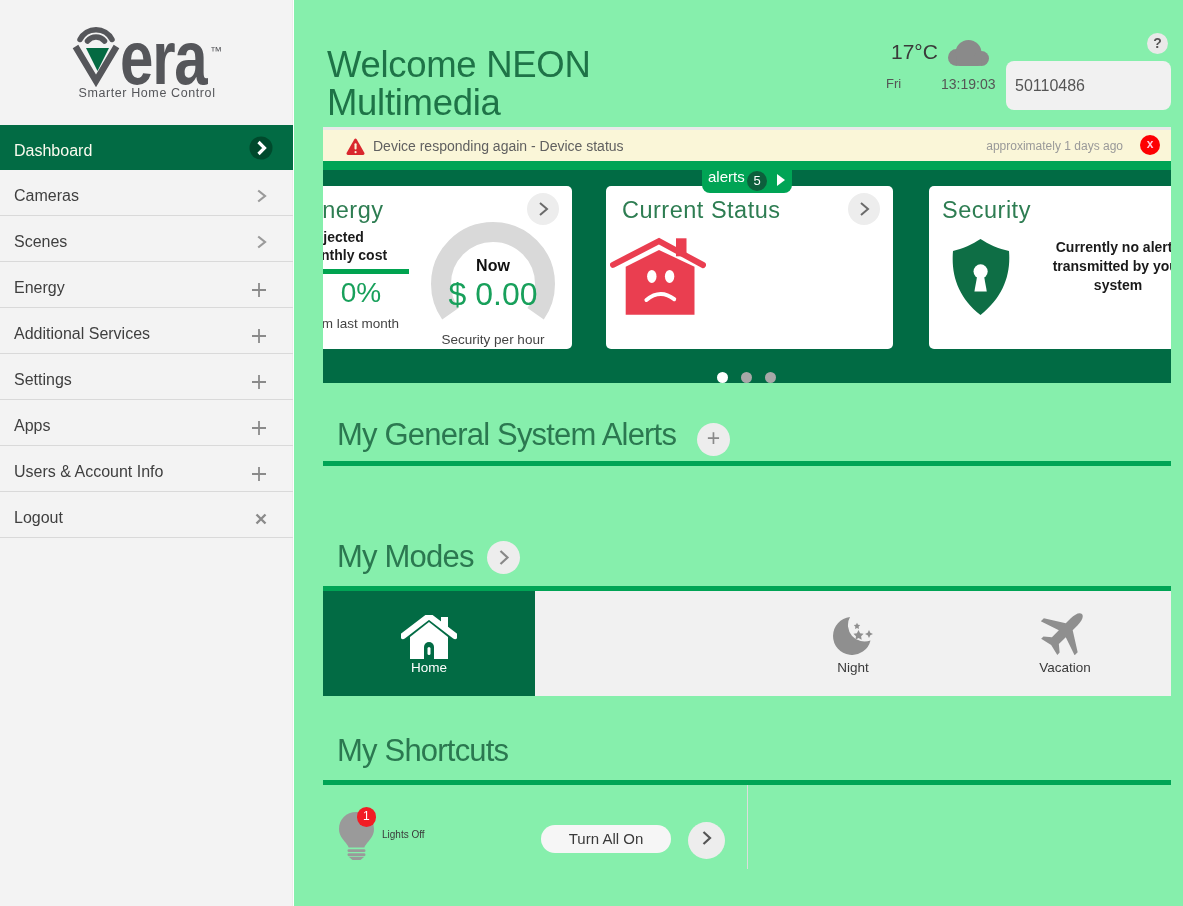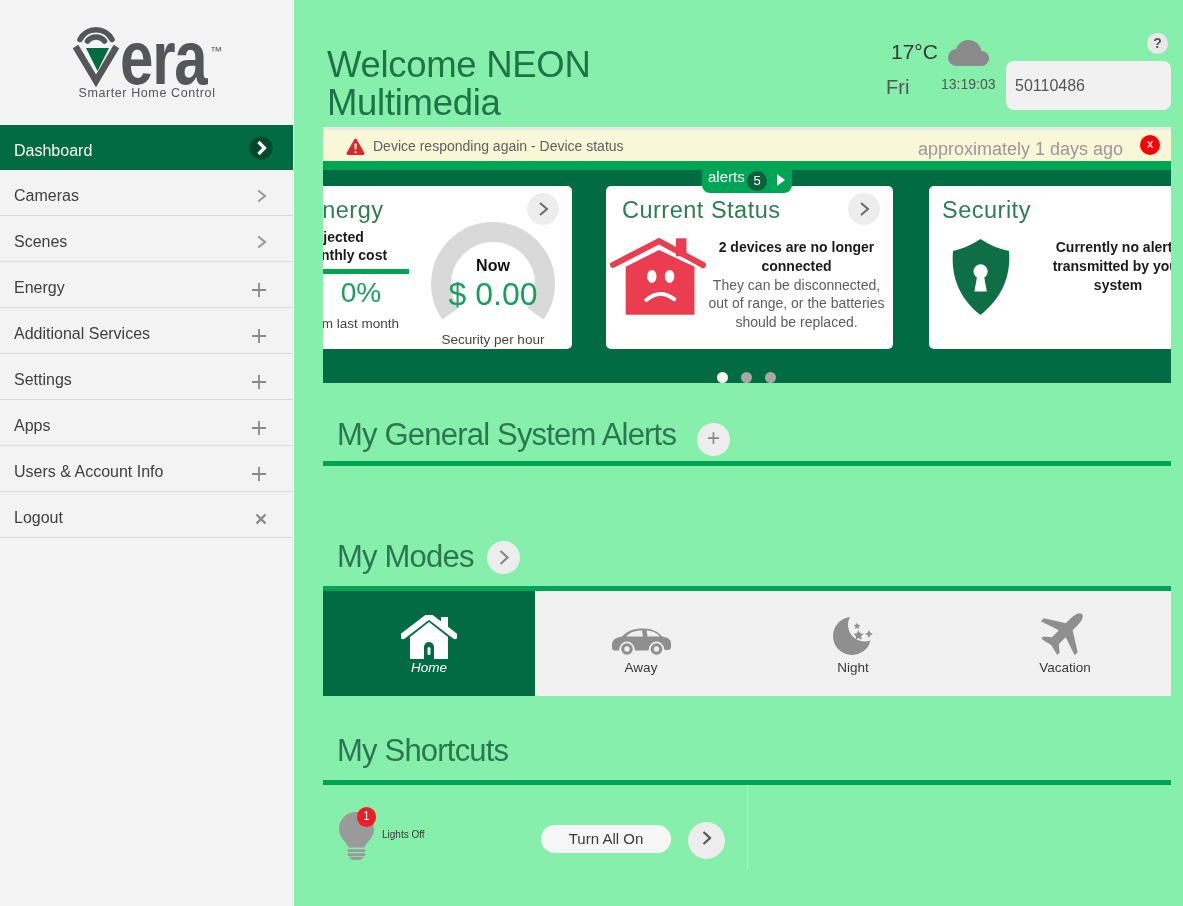--- a/index.html
+++ b/index.html
@@ -8,29 +8,29 @@
 #logo { position:absolute; left:0; top:0; width:293px; height:125px; }
 #menu { position:absolute; top:125px; width:293px; }
 .mi { position:relative; height:46px; line-height:52px; padding-left:14px; font-size:16px; color:#3f3f3f; border-bottom:1px solid #d9d9d9; }
 .mi .ic { position:absolute; right:26px; top:19px; line-height:0; }
 .mi.active { background:#026b44; color:#fbfbef; height:45px; line-height:51px; border-bottom:none; }
 #main { position:absolute; left:294px; top:0; width:986px; height:906px; background:#86efac; }
 
 #h1 { position:absolute; left:33px; top:46px; width:320px; font-size:36.5px; line-height:37.5px; color:#1e7347; font-weight:400; letter-spacing:-0.3px; }
 #temp { position:absolute; left:597px; top:40px; font-size:21px; color:#3a3a3a; }
 #cloud { position:absolute; left:652px; top:39px; }
-#fri { position:absolute; left:592px; top:76px; font-size:20px; color:#555; }
+#fri { position:absolute; left:592px; top:76px; font-size:13px; color:#555; }
 #clock { position:absolute; left:647px; top:76px; font-size:14px; color:#555; }
 #serial { position:absolute; left:712px; top:61px; width:165px; height:49px; background:#f1f1f1; border-radius:8px; font-size:16px; color:#555; line-height:50px; padding-left:9px; }
 #help { position:absolute; left:853px; top:33px; width:21px; height:21px; border-radius:50%; background:#e9e9e9; color:#555; font-size:14px; font-weight:bold; text-align:center; line-height:21px; }
 
 #alertbar { position:absolute; left:29px; top:127px; width:848px; height:34px; background:#faf6d8; border-top:3px solid #e9e9e9; }
 #alertbar .tri { position:absolute; left:23px; top:8px; }
 #alertbar .msg { position:absolute; left:50px; top:8px; font-size:14px; color:#606060; }
-#alertbar .ago { position:absolute; right:48px; top:9px; font-size:18px; color:#999; }
+#alertbar .ago { position:absolute; right:48px; top:9px; font-size:12px; color:#999; }
 #alertbar .xc { position:absolute; right:11px; top:5px; width:20px; height:20px; border-radius:50%; background:#fd0002; color:#ffc9dc; font-size:12px; font-weight:bold; text-align:center; line-height:19px; }
 
 #strip { position:absolute; left:29px; top:161px; width:848px; height:9px; background:#00a455; }
 #panel { position:absolute; left:29px; top:170px; width:848px; height:213px; background:#016b44; overflow:hidden; }
 #badge { position:absolute; left:408px; top:161px; width:90px; height:32px; background:#00a455; border-radius:0 0 8px 8px; color:#fff; font-size:15px; }
 #badge .bt { position:absolute; left:6px; top:7px; }
 #badge .bc { position:absolute; left:45px; top:9.5px; width:20px; height:20px; background:#0d5f3c; border-radius:50%; font-size:13px; text-align:center; line-height:20px; }
 #badge .ba { position:absolute; left:75px; top:13px; width:0; height:0; border-left:8.5px solid #fff; border-top:6.2px solid transparent; border-bottom:6.2px solid transparent; }
 .card { position:absolute; top:16px; width:287px; height:163px; background:#fff; border-radius:5px; }
 .card .title { position:absolute; top:11px; font-size:23.5px; color:#2e7d52; font-weight:400; letter-spacing:0.5px; }
@@ -62,21 +62,21 @@
 .c3shield { position:absolute; left:23px; top:53px; }
 .c3text { position:absolute; left:103px; top:52px; width:172px; text-align:center; font-size:14px; line-height:18.8px; font-weight:bold; color:#1a1a1a; }
 
 .sect-title { position:absolute; left:43px; font-size:31px; color:#2b7850; font-weight:400; letter-spacing:-0.8px; }
 .circbtn { position:absolute; width:33px; height:33px; border-radius:50%; background:#ededed; text-align:center; color:#8a8a8a; }
 .uline { position:absolute; left:29px; width:848px; height:5px; background:#00a455; }
 
 #modes { position:absolute; left:29px; top:586px; width:848px; height:110px; border-top:5px solid #00a455; background:#f1f1f1; }
 .tab { position:absolute; top:0; width:212px; height:105px; text-align:center; }
 .tab .lbl { position:absolute; top:69px; width:100%; font-size:13.5px; color:#3a3a3a; }
-#tabHome { left:0; background:#026b44;font-style:italic; }
+#tabHome { left:0; background:#026b44; }
 #tabHome .lbl { color:#fff; }
 .tab svg { margin-top:24px; }
 
 #bulb { position:absolute; left:45px; top:812px; }
 #bulbbadge { position:absolute; left:62.5px; top:807px; width:19.5px; height:19.5px; border-radius:50%; background:#f21c24; color:#fff; font-size:12px; text-align:center; line-height:19.5px; }
 #lightsoff { position:absolute; left:88px; top:829px; font-size:10px; color:#3a3a3a; }
 #pill { position:absolute; left:247px; top:825px; width:130px; height:28px; background:#f6f6f6; border-radius:14px; text-align:center; line-height:27px; font-size:15px; color:#3a3a3a; }
 .chevS { position:absolute; left:394px; top:822px; width:37px; height:37px; border-radius:50%; background:#ededed; text-align:center; }
 #vdiv { position:absolute; left:452.5px; top:785px; width:1px; height:84px; background:#ddd; }
 </style>
@@ -176,21 +176,20 @@
             <path d="M4 2 L11 8 L4 14" stroke="#6a6a6a" stroke-width="2" fill="none"></path>
           </svg></div>
       <div class="c2house"><svg width="96" height="82" viewBox="0 0 96 82">
         <path d="M15.7 30.7 L49 14 L84.5 30.7 L84.5 78.8 L15.7 78.8 Z" fill="#ea3e50"></path>
         <path d="M3 28.8 L49 5.2 L93 29" stroke="#ea3e50" stroke-width="6" fill="none" stroke-linecap="round"></path>
         <rect x="66" y="2.3" width="10.5" height="18" fill="#ea3e50"></rect>
         <ellipse cx="41.8" cy="40.4" rx="4.7" ry="6.5" fill="#fff"></ellipse>
         <ellipse cx="59.6" cy="40.4" rx="4.7" ry="6.5" fill="#fff"></ellipse>
         <path d="M36.4 64 Q 50.3 52.5 64.2 63.2" stroke="#fff" stroke-width="4" fill="none" stroke-linecap="round"></path>
       </svg></div>
-      <div class="ctext"><b>2 devices are no longer connected</b><br>They can be disconnected, out of range, or the batteries should be replaced.</div>
     </div>
     <div id="card3" class="card">
       <div class="title">Security</div>
 
       <div class="c3shield"><svg width="58" height="76" viewBox="0 0 58 76">
         <path d="M28.5 0 C 21 5 10 10 1 12 C -1 36 6 58 28.5 76 C 51 58 59 36 57 12 C 47 10 36 5 28.5 0 Z" fill="#0e6e45"></path>
         <circle cx="28.6" cy="32.4" r="7.1" fill="#fff"></circle>
         <path d="M25.2 37 L32 37 L34.8 52.6 L22.4 52.6 Z" fill="#fff"></path>
       </svg></div>
       <div class="c3text">Currently no alerts transmitted by your system</div>
@@ -214,32 +213,20 @@
   <div id="modes">
     <div class="tab" id="tabHome">
       <svg width="56" height="44" viewBox="0 0 56 44">
         <path d="M9 22 L9 44 L47 44 L47 22 L28 7 Z" fill="#fff"></path>
         <path d="M2 21 L28 1 L54 21" stroke="#fff" stroke-width="6" fill="none" stroke-linecap="round"></path>
         <rect x="40" y="2" width="7" height="10" fill="#fff"></rect>
         <path d="M23 44 L23 32 a5 5 0 0 1 10 0 L33 44 Z" fill="#026b44"></path>
         <rect x="26.5" y="32" width="3" height="8" rx="1.5" fill="#fff"></rect>
       </svg>
       <div class="lbl">Home</div>
-    </div>
-    <div class="tab" style="left:212px;">
-      <svg width="61" height="29" viewBox="0 0 61 29" style="margin-top:36px;">
-        <path d="M1 18 C 1 12.5 5 10.5 11 9.5 C 17 3.5 23 1.5 32 1.5 C 41 1.5 47 4.5 51 9.5 C 57 10.5 60 12.5 60 16.5 L 60 20 C 60 22 58.5 23 56.5 23 L 53.5 23 A 8 8 0 0 0 37.5 23.5 L 24 23.5 A 8 8 0 0 0 8 23.5 L 3.5 23.5 C 2 23.5 1 22.5 1 20.5 Z" fill="#8f8f8f"></path>
-        <path d="M15 9.5 C 19 5 25 3.5 31 3.5 L 32 9.5 Z" fill="#efefef"></path>
-        <path d="M35.5 3.5 C 41.5 3.8 45.5 5.5 48.8 9.5 L 36.5 9.5 Z" fill="#efefef"></path>
-        <circle cx="16" cy="22" r="6.6" fill="#8f8f8f" stroke="#efefef" stroke-width="1.6"></circle>
-        <circle cx="16" cy="22" r="2.7" fill="#efefef"></circle>
-        <circle cx="45.5" cy="22" r="6.6" fill="#8f8f8f" stroke="#efefef" stroke-width="1.6"></circle>
-        <circle cx="45.5" cy="22" r="2.7" fill="#efefef"></circle>
-      </svg>
-      <div class="lbl">Away</div>
     </div>
     <div class="tab" style="left:424px;">
       <svg width="42" height="42" viewBox="0 0 42 42" style="margin-top:22px;">
         <path d="M 18 4.1 A 19 19 0 1 0 38.5 27.4 A 16.5 16.5 0 0 1 18 4.1 Z" fill="#8f8f8f"></path>
         <path d="M25 9.8 l1 2 2.2 .3 -1.6 1.6 .4 2.2 -2 -1 -2 1 .4 -2.2 -1.6 -1.6 2.2 -.3 Z" fill="#8f8f8f"></path>
         <path d="M26.5 17 l1.6 3.2 3.5 .5 -2.5 2.5 .6 3.5 -3.2 -1.7 -3.1 1.7 .6 -3.5 -2.6 -2.5 3.5 -.5 Z" fill="#8f8f8f"></path>
         <path d="M37 17 l1.3 2.7 2.7 1.3 -2.7 1.3 -1.3 2.7 -1.3 -2.7 -2.7 -1.3 2.7 -1.3 Z" fill="#8f8f8f"></path>
       </svg>
       <div class="lbl">Night</div>
     </div>

